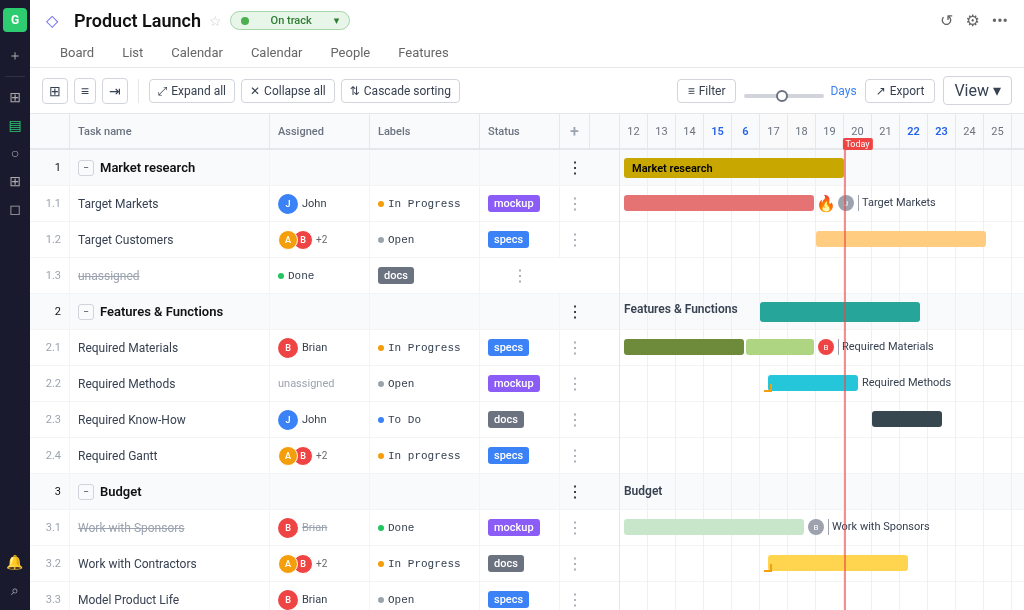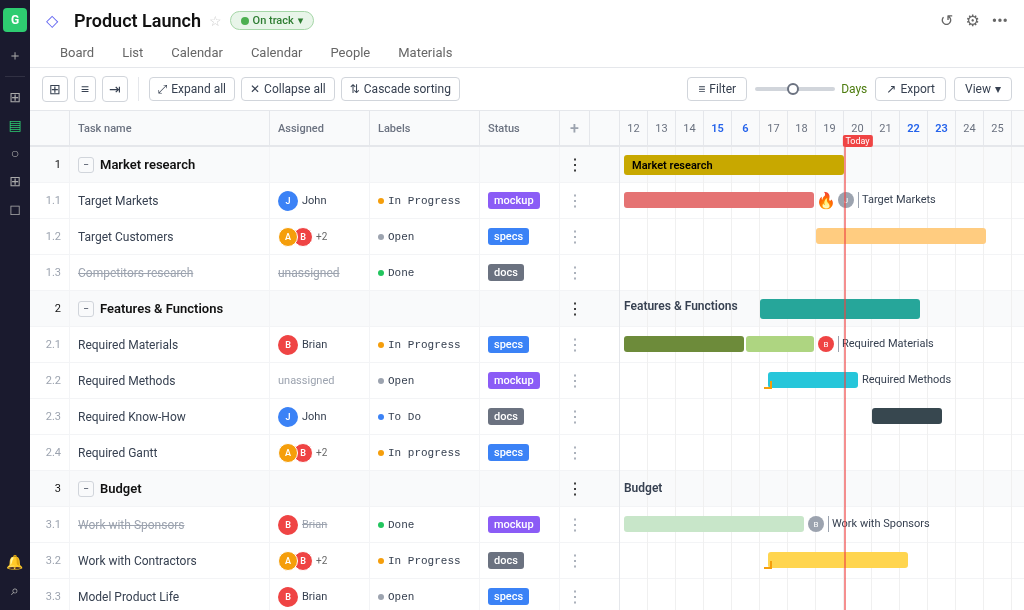--- a/index.html
+++ b/index.html
@@ -14,42 +14,42 @@
 
     
     .main { position: absolute; left: 30px; top: 0; right: 0; height: 610px; display: flex; flex-direction: column; }
 
     
     .header { padding: 10px 16px 0; border-bottom: 1px solid #e5e7eb; }
     .header-top { display: flex; align-items: center; gap: 8px; margin-bottom: 8px; }
     .header-icon { width: 20px; height: 20px; color: #6366f1; font-size: 16px; }
     .header-title { font-size: 18px; font-weight: 600; color: #111; }
     .header-star { color: #ccc; cursor: pointer; font-size: 14px; }
-    .status-badge { background: #e8f5e9; color: #2e7d32; border: 1px solid #a5d6a7; border-radius: 12px; padding: 2px 10px; font-size: 11px; font-weight: 500; display: flex; align-items: center; gap: 4px; cursor: pointer; }
+    .status-badge { background: #e8f5e9; color: #2e7d32; border: 1px solid #a5d6a7; border-radius: 12px; padding: 2px 10px; font-size: 11px; font-weight: 500; display: flex; align-items: center; gap: 22px; cursor: pointer; }
     .status-dot { width: 8px; height: 8px; background: #4caf50; border-radius: 50%; }
     .header-actions { margin-left: auto; display: flex; align-items: center; gap: 12px; color: #666; }
     .header-action-icon { cursor: pointer; font-size: 16px; }
 
     
     .nav-tabs { display: flex; gap: 0; }
     .nav-tab { padding: 6px 14px; font-size: 13px; color: #666; cursor: pointer; border-bottom: 2px solid transparent; margin-bottom: -1px; }
     .nav-tab.active { color: #2563eb; border-bottom-color: #2563eb; font-weight: 500; }
 
     
     .toolbar { display: flex; align-items: center; gap: 6px; padding: 8px 12px; border-bottom: 1px solid #e5e7eb; background: #fff; }
     .toolbar-btn { display: flex; align-items: center; gap: 4px; padding: 4px 8px; border: 1px solid #d1d5db; border-radius: 4px; cursor: pointer; font-size: 12px; color: #374151; background: #fff; }
     .toolbar-icon-btn { display: flex; align-items: center; justify-content: center; padding: 4px 6px; border: 1px solid #d1d5db; border-radius: 4px; cursor: pointer; color: #374151; background: #fff; font-size: 14px; }
     .toolbar-sep { width: 1px; height: 24px; background: #e5e7eb; margin: 0 4px; }
     .toolbar-right { margin-left: auto; display: flex; align-items: center; gap: 8px; }
     .filter-btn { display: flex; align-items: center; gap: 4px; padding: 4px 10px; border: 1px solid #d1d5db; border-radius: 4px; cursor: pointer; font-size: 12px; color: #374151; background: #fff; }
-    .days-slider { display: flex; align-items: center; gap: 6px; font-size: 12px; color: #4d7c0f; }
+    .days-slider { display: flex; align-items: flex-end; gap: 6px; font-size: 12px; color: #3b82f6; }
     .slider-track { width: 80px; height: 4px; background: #d1d5db; border-radius: 2px; position: relative; }
     .slider-thumb { width: 12px; height: 12px; background: #fff; border: 2px solid #6b7280; border-radius: 50%; position: absolute; top: -4px; left: 40%; }
     .export-btn { display: flex; align-items: center; gap: 4px; padding: 4px 10px; border: 1px solid #d1d5db; border-radius: 4px; cursor: pointer; font-size: 12px; color: #374151; background: #fff; }
-    .view-btn { display: flex; align-items: center; gap: 4px; padding: 4px 10px; border: 1px solid #d1d5db; border-radius: 4px; cursor: pointer; font-size: 12px; color: #374151; background: #fff; }
+    .view-btn { display: flex; align-items: center; gap: 4px; padding: 4px 10px; border: 1px solid #d1d5db; border-radius: 4px; cursor: pointer; font-size: 16px; color: #374151; background: #fff; }
 
     
     .content { display: flex; flex: 1; overflow: hidden; }
 
     
     .table-section { width: 590px; min-width: 590px; display: flex; flex-direction: column; border-right: 1px solid #e5e7eb; overflow: hidden; }
     .table-header { display: grid; grid-template-columns: 40px 200px 100px 110px 80px 30px; background: #f9fafb; border-bottom: 2px solid #e5e7eb; height: 36px; }
     .th { display: flex; align-items: center; padding: 0 8px; font-size: 11px; color: #6b7280; font-weight: 500; border-right: 1px solid #e5e7eb; }
     .th.plus { justify-content: center; cursor: pointer; font-size: 16px; color: #9ca3af; }
     .table-body { flex: 1; overflow-y: auto; }
@@ -116,21 +116,21 @@
         <span class="header-action-icon">⚙</span>
         <span class="header-action-icon">•••</span>
       </div>
     </div>
     <div class="nav-tabs">
       <div class="nav-tab">Board</div>
       <div class="nav-tab">List</div>
       <div class="nav-tab">Calendar</div>
       <div class="nav-tab">Calendar</div>
       <div class="nav-tab">People</div>
-      <div class="nav-tab">Materials</div>
+      <div class="nav-tab">Features</div>
     </div>
   </div>
 
   <div class="toolbar">
     <div class="toolbar-icon-btn">⊞</div>
     <div class="toolbar-icon-btn">≡</div>
     <div class="toolbar-icon-btn">⇥</div>
     <div class="toolbar-sep"></div>
     <div class="toolbar-btn">
       <span>⤢</span>
@@ -227,21 +227,20 @@
             </div>
           </div>
           <div class="td">
             <span class="label-badge" style="background:#3b82f6">specs</span>
           </div>
           <div class="td no-border dots-menu">⋮</div>
         </div>
 
         <div class="table-row">
           <div class="td row-num">1.3</div>
-          <div class="td task-name indent-1 strikethrough">Competitors research</div>
           <div class="td strikethrough">unassigned</div>
           <div class="td">
             <div class="status-pill">
               <div class="status-dot-sm" style="background:#22c55e"></div>
               <span class="strikethrough">Done</span>
             </div>
           </div>
           <div class="td">
             <span class="label-badge" style="background:#6b7280">docs</span>
           </div>

